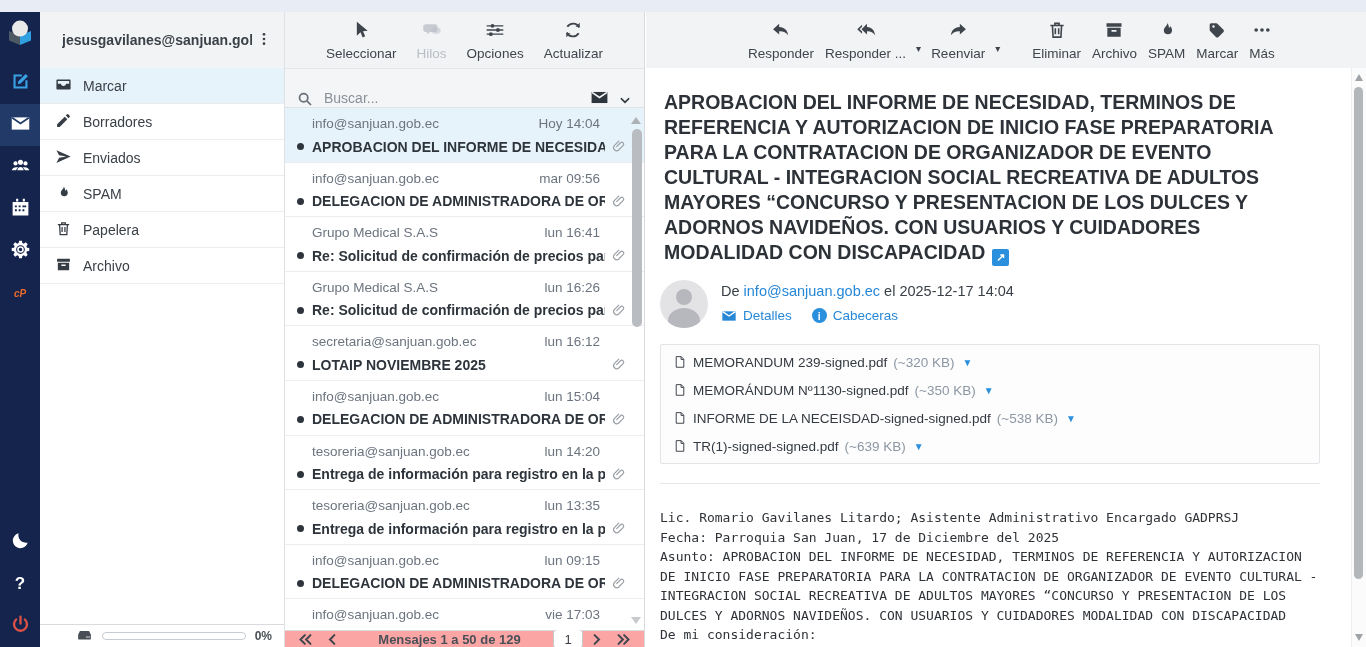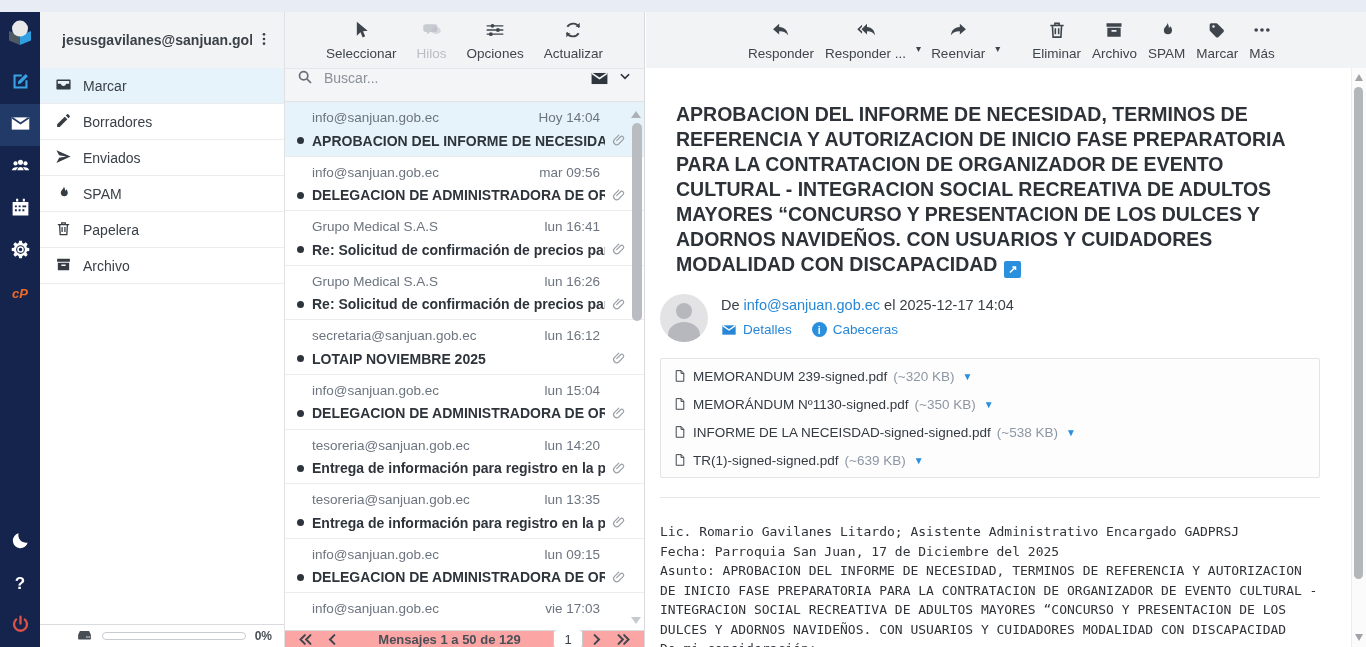--- a/index.html
+++ b/index.html
@@ -8,21 +8,21 @@
   .screen{position:relative;width:1366px;height:647px;overflow:hidden;background:#fff}
   .topstrip{position:absolute;left:0;top:0;width:100%;height:12px;background:#e8ecf5}
 
   
   .rail{position:absolute;left:0;top:12px;bottom:0;width:40px;background:#15244d;display:flex;flex-direction:column;align-items:center}
   .rail .logo{width:28px;height:26px;margin:8px 0 16px}
   .railbtn{width:40px;height:42px;display:flex;align-items:center;justify-content:center;color:#fff;background:transparent;border:none;cursor:pointer;padding:0}
   .railbtn svg{width:21px;height:21px}
   .railbtn.active{background:#213a68}
   .railbtn.compose{color:#38a2e4}
-  .cp-logo{color:#f06b28;font-weight:bold;font-style:italic;font-size:13px}
+  .cp-logo{color:#f06b28;font-weight:bold;font-style:italic;font-size:10px}
   .rail .spacer{flex:1}
   .railbtn.help{color:#fff;font-size:17px;font-weight:bold}
 
   
   .col-folders{position:absolute;left:40px;top:12px;bottom:0;width:245px;display:flex;flex-direction:column;background:#fff;border-right:1px solid #dfe1e4}
   .account{height:56px;background:#f2f3f5;display:flex;align-items:center;padding:0 8px 0 22px;flex:none}
   .account .email{flex:1;font-size:14px;font-weight:bold;color:#3b4148;white-space:nowrap;overflow:hidden}
   .kebab{border:none;background:none;cursor:pointer;padding:2px 4px;color:#3b4148}
   .folders{list-style:none;margin:0;padding:0}
   .folder{height:36px;display:flex;align-items:center;gap:11px;padding:0 10px 0 15px;border-bottom:1px solid #ececee;color:#3a4047;font-size:14px;cursor:pointer}
@@ -34,21 +34,21 @@
   .qpct{font-size:12px;font-weight:bold;color:#4a5057}
 
   
   .col-list{position:absolute;left:285px;top:12px;bottom:0;width:360px;display:flex;flex-direction:column;background:#fca5a5;border-right:1px solid #d8dadd}
   .toolbar{height:56px;background:#f2f3f5;display:flex;align-items:center;flex:none}
   .list-toolbar{justify-content:center;gap:16px}
   .tbtn{display:flex;flex-direction:column;align-items:center;gap:3px;border:none;background:none;cursor:pointer;color:#3f454c;font-size:13.5px;padding:2px 2px;font-family:inherit}
   .tbtn svg{width:20px;height:20px}
   .tbtn.disabled{color:#b9bec5}
   .tcaret{border:none;background:none;cursor:pointer;color:#3f454c;font-size:10px;padding:16px 1px 0 1px}
-  .searchbar{height:34px;background:#f3f5f7;border-top:1px solid #e4e6e9;border-bottom:1px solid #e0e2e5;display:flex;align-items:flex-start;gap:9px;padding:0 12px;flex:none}
+  .searchbar{height:40px;background:#f3f5f7;border-top:1px solid #e4e6e9;border-bottom:1px solid #e0e2e5;display:flex;align-items:flex-end;gap:9px;padding:0 12px;flex:none}
   .searchbar svg.mag{width:16px;height:16px;color:#6a7077}
   .searchbar input{flex:1;border:none;background:transparent;outline:none;font-size:14px;color:#3a4047;font-family:inherit}
   .searchbar input::placeholder{color:#8a9097}
   .searchbar svg.env{width:19px;height:19px;color:#2f353c}
   .searchbar svg.chev{width:14px;height:14px;color:#2f353c}
   .msglist{flex:1;position:relative;overflow:hidden;background:#fff}
   .mrow{height:54.6px;border-bottom:1px solid #ededee;padding:7px 16px 0 12px;cursor:pointer}
   .mrow.sel{background:#e7f3fb}
   .l1{display:flex;justify-content:space-between;font-size:13.5px;color:#6c747f;padding:1px 28px 0 15px}
   .l2{display:flex;align-items:center;margin-top:7px}
@@ -62,21 +62,21 @@
   .list-footer{height:17px;border-top:1px solid #d9dbde;display:flex;align-items:center;padding:0 7px;flex:none}
   .pgbtn{border:none;background:none;cursor:pointer;color:#3f454c;padding:0 6px;display:flex;align-items:center}
   .pgbtn svg{width:15px;height:15px}
   .range{flex:1;text-align:center;font-size:13px;font-weight:bold;color:#4a5058}
   .pginput{width:30px;height:20px;border:1px solid #c7cacd;border-radius:4px;text-align:center;font-size:13px;color:#3a4047;background:#fff;font-family:inherit}
 
   
   .col-reader{position:absolute;left:646px;right:0;top:12px;bottom:0;display:flex;flex-direction:column;background:#fff}
   .reader-toolbar{padding-left:100px;gap:7px}
   .reader-body{flex:1;position:relative;overflow:hidden;padding:18px 46px 0 14px}
-  .subject{margin:16px;font-size:19.5px;line-height:25px;font-weight:700;color:#2d3238;max-width:676px}
+  .subject{margin:4px;font-size:19.5px;line-height:25px;font-weight:700;color:#2d3238;max-width:676px}
   .extlink{display:inline-flex;width:17px;height:17px;background:#2a8fdc;border-radius:2px;color:#fff;font-size:11px;align-items:center;justify-content:center;vertical-align:-2px;margin-left:7px;cursor:pointer}
   .from-row{display:flex;gap:13px;margin-top:14px}
   .avatar{width:48px;height:48px;border-radius:50%;background:#e3e3e6;position:relative;overflow:hidden;flex:none}
   .avatar .head{position:absolute;left:16px;top:9px;width:16px;height:16px;border-radius:50%;background:#b7b8bd}
   .avatar .bodyc{position:absolute;left:8px;top:28px;width:32px;height:26px;border-radius:50% 50% 0 0;background:#b7b8bd}
   .from-l1{font-size:14.5px;color:#3a4047;margin-top:3px}
   a.blue{color:#2787d6;text-decoration:none;cursor:pointer}
   .from-l2{display:flex;gap:20px;margin-top:9px}
   .mlink{display:flex;align-items:flex-start;gap:6px;font-size:13.5px;color:#2787d6;cursor:pointer}
   .mlink svg{width:16px;height:16px}

